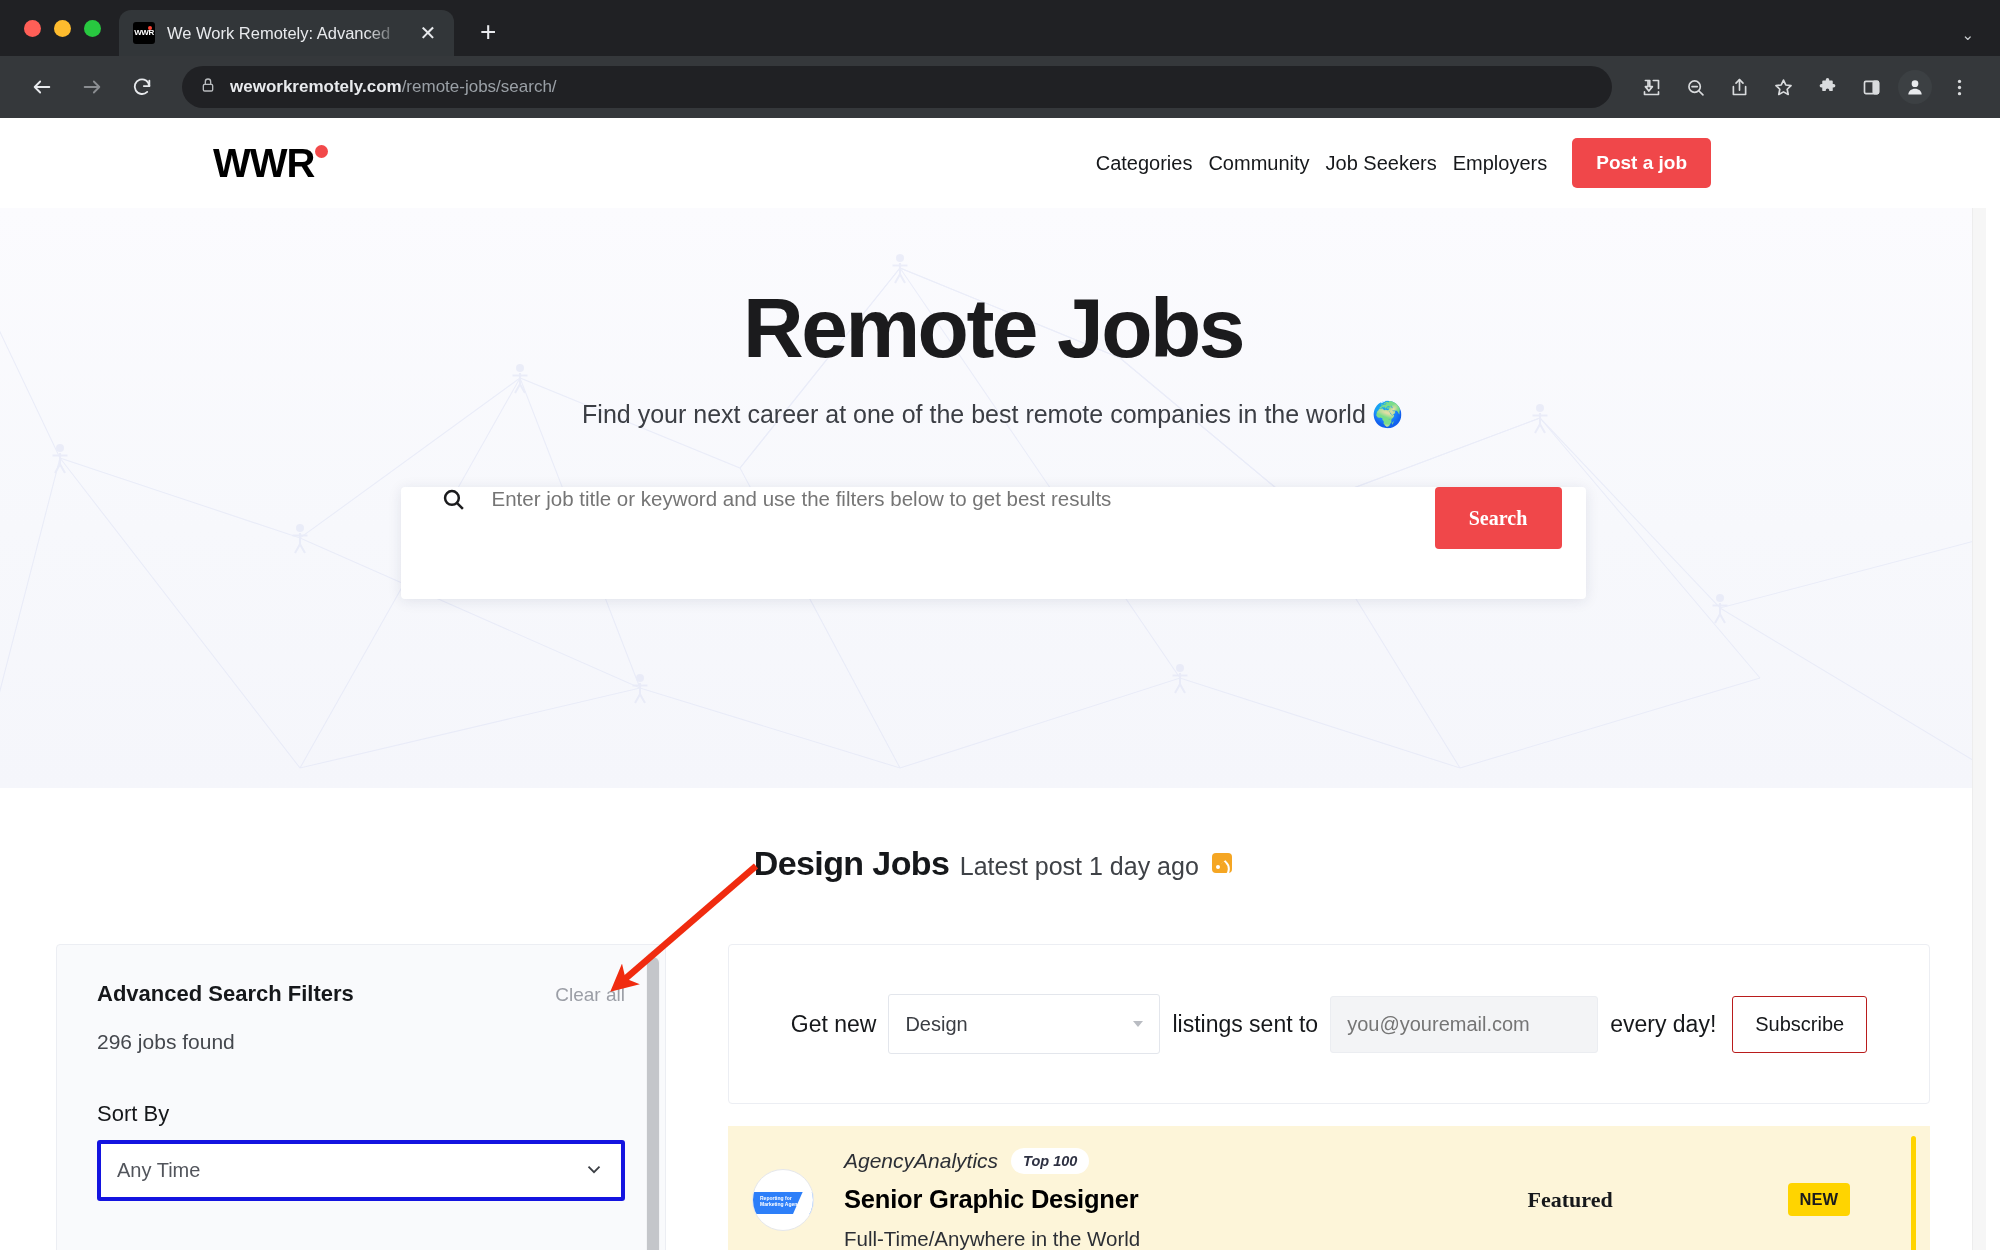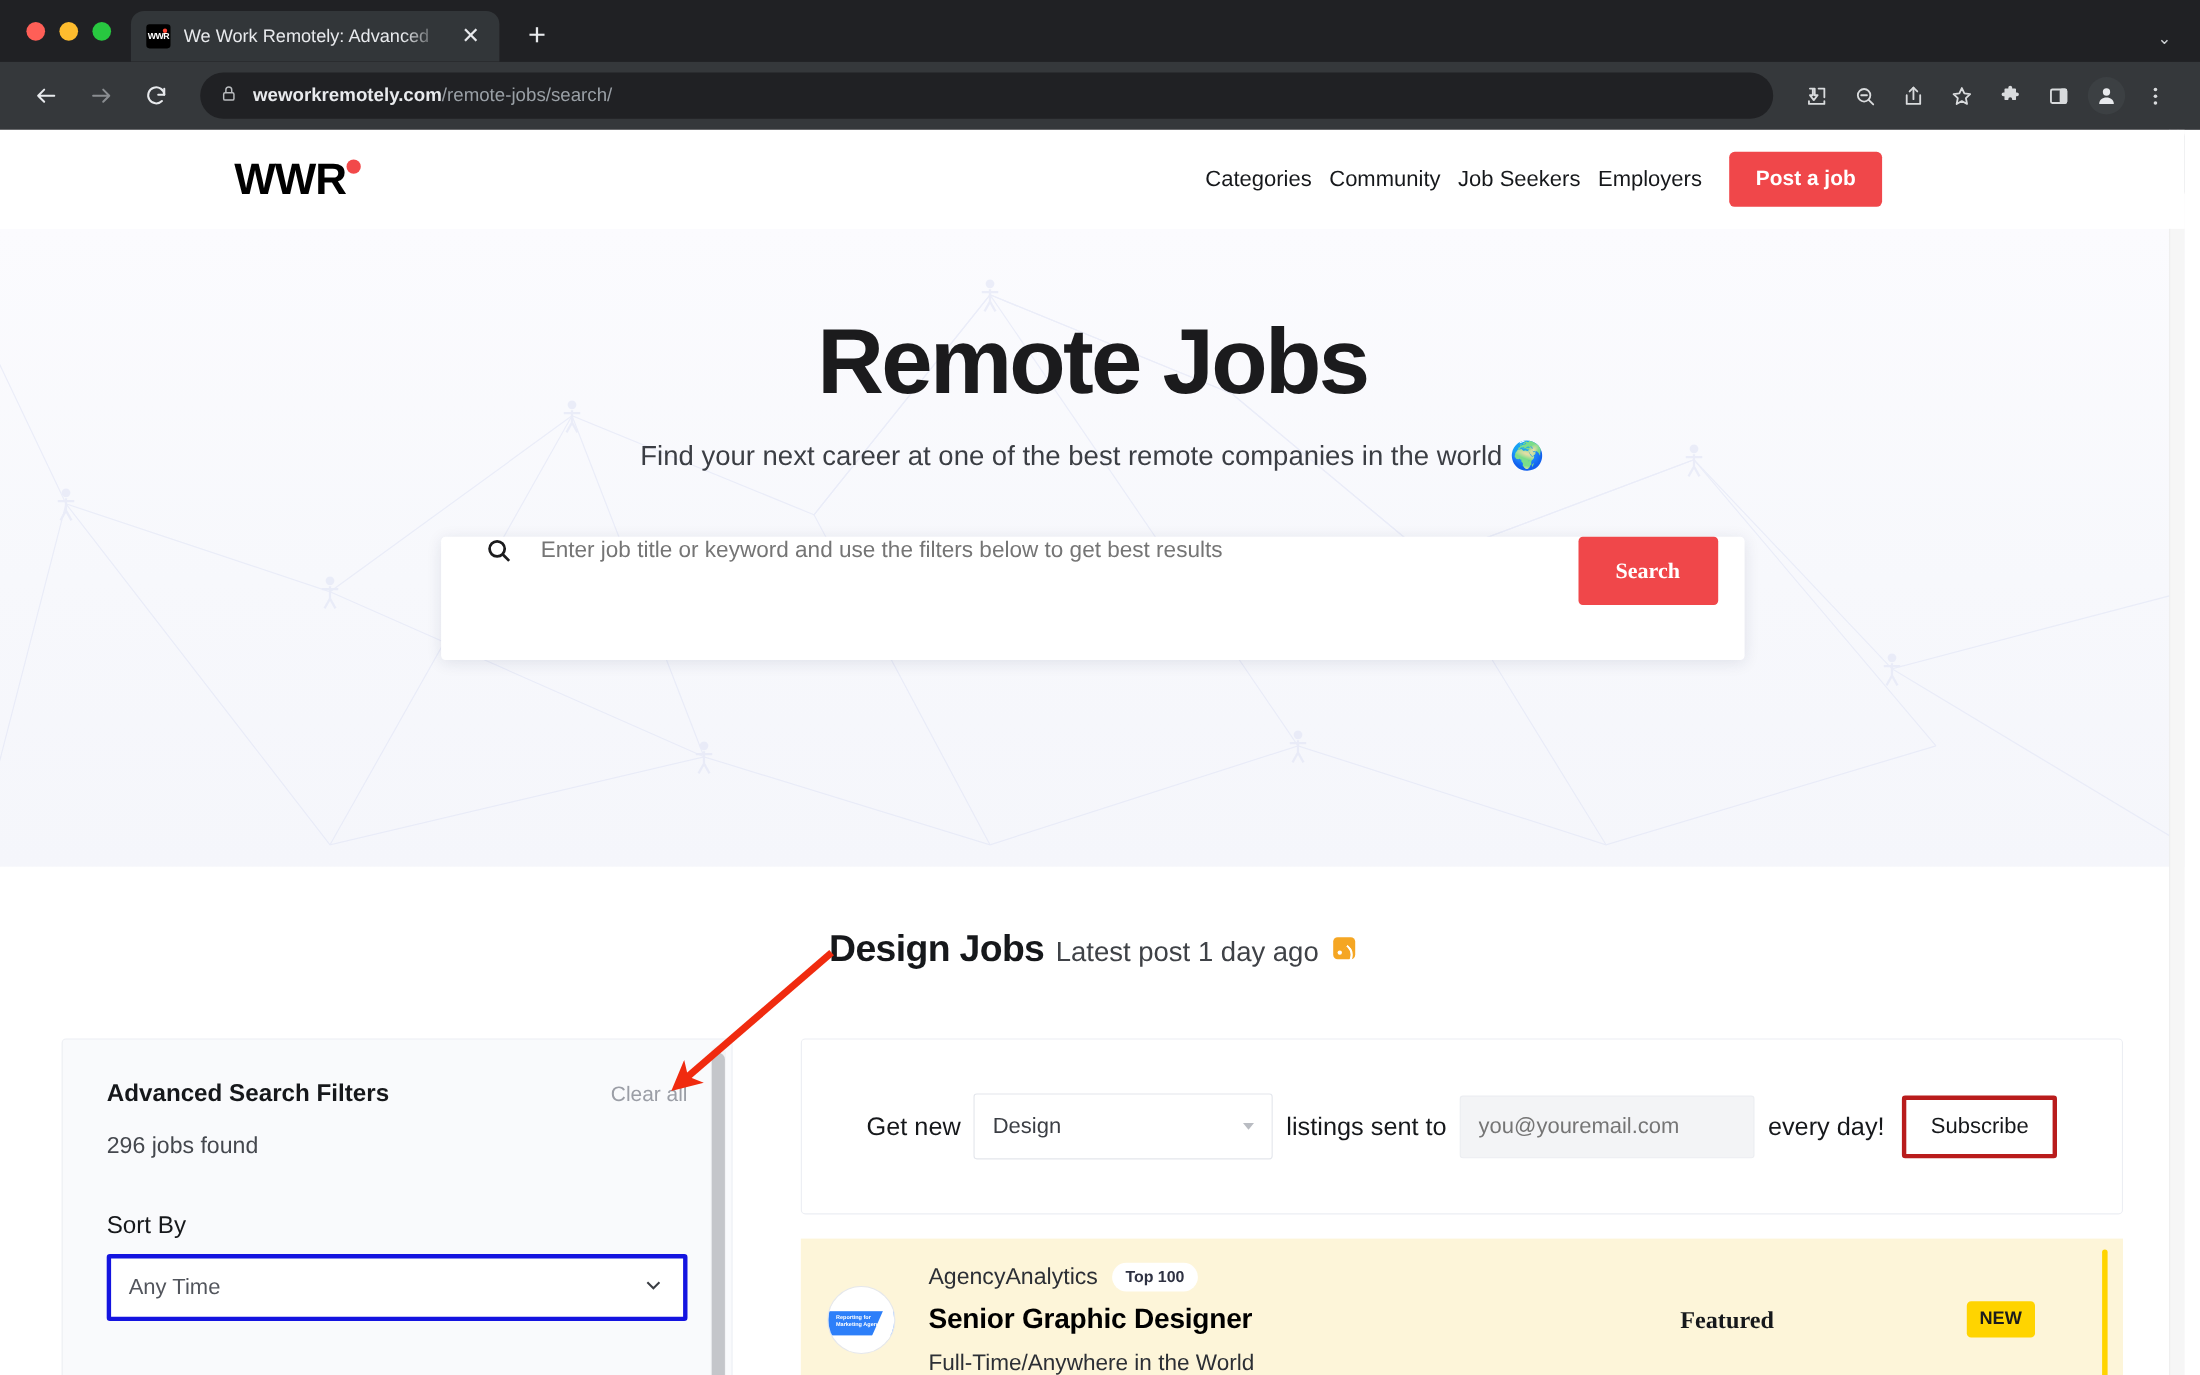--- a/index.html
+++ b/index.html
@@ -159,21 +159,21 @@
   .sub-select .tri{margin-left:auto;width:0;height:0;border-left:5px solid transparent;border-right:5px solid transparent;border-top:6px solid #b9bcc2;}
   .sub-email{
     width:268px;height:57px;background:#f3f4f6;border:1px solid #ebedf1;border-radius:3px;
     display:flex;align-items:center;padding:0 16px;margin:0 12px;
   }
   .sub-email input{
     border:none;outline:none;background:transparent;font-size:20px;color:#8b8e95;width:100%;
     font-family:"Liberation Sans",sans-serif;
   }
   .sub-btn{
-    border:4px solid #b91c1c;border-radius:3px;background:#fff;height:57px;padding:0 22px;
+    border:1px solid #b91c1c;border-radius:3px;background:#fff;height:57px;padding:0 22px;
     font-size:20px;color:#16181b;margin-left:16px;cursor:pointer;font-family:"Liberation Sans",sans-serif;
   }
 
   
   .joblist{margin-top:22px;}
   .job{
     background:#fdf5d9;border-bottom:1px solid #f1e9cd;display:flex;align-items:center;
     height:148px;padding:0 0 0 24px;position:relative;cursor:pointer;
   }
   .job .edge{position:absolute;right:14px;top:10px;bottom:10px;width:5px;background:#ffd400;border-radius:3px;}
@@ -184,21 +184,21 @@
   .avatar.agency{background:#fff;border:1px solid #e5e7eb;position:relative;}
   .avatar.agency .band{
     position:absolute;left:0;right:0;top:22px;height:22px;background:#2d7ff9;
   }
   .avatar.agency .band::after{
     content:"";position:absolute;right:-2px;top:-3px;width:24px;height:30px;background:#fff;
     clip-path:polygon(55% 0,100% 0,100% 100%,0 100%);
   }
   .avatar.agency .tinytext{position:absolute;left:7px;top:25px;font-size:5px;color:#fff;font-weight:700;line-height:1.3;z-index:2;}
   .job-info{flex:1;}
-  .company-row{display:flex;align-items:center;gap:13px;}
+  .company-row{display:flex;align-items:center;gap:13px;font-style:italic;}
   .company{font-size:21px;color:#2c2f35;}
   .top100{
     background:#ffffff;color:#2e3142;font-size:14.5px;font-weight:700;padding:5px 12px;border-radius:13px;
   }
   .job-title{font-size:25.5px;font-weight:700;color:#000000;margin-top:11px;letter-spacing:-.2px;}
   .job-meta{font-size:20.5px;color:#2c2f35;margin-top:13px;}
   .featured{font-size:22px;font-weight:700;color:#16181b;width:260px;font-family:Liberation Serif, serif;}
   .newbadge{
     background:#ffd400;color:#1b1b1d;font-size:16.5px;font-weight:700;padding:7px 12px;border-radius:4px;
     margin-right:80px;

